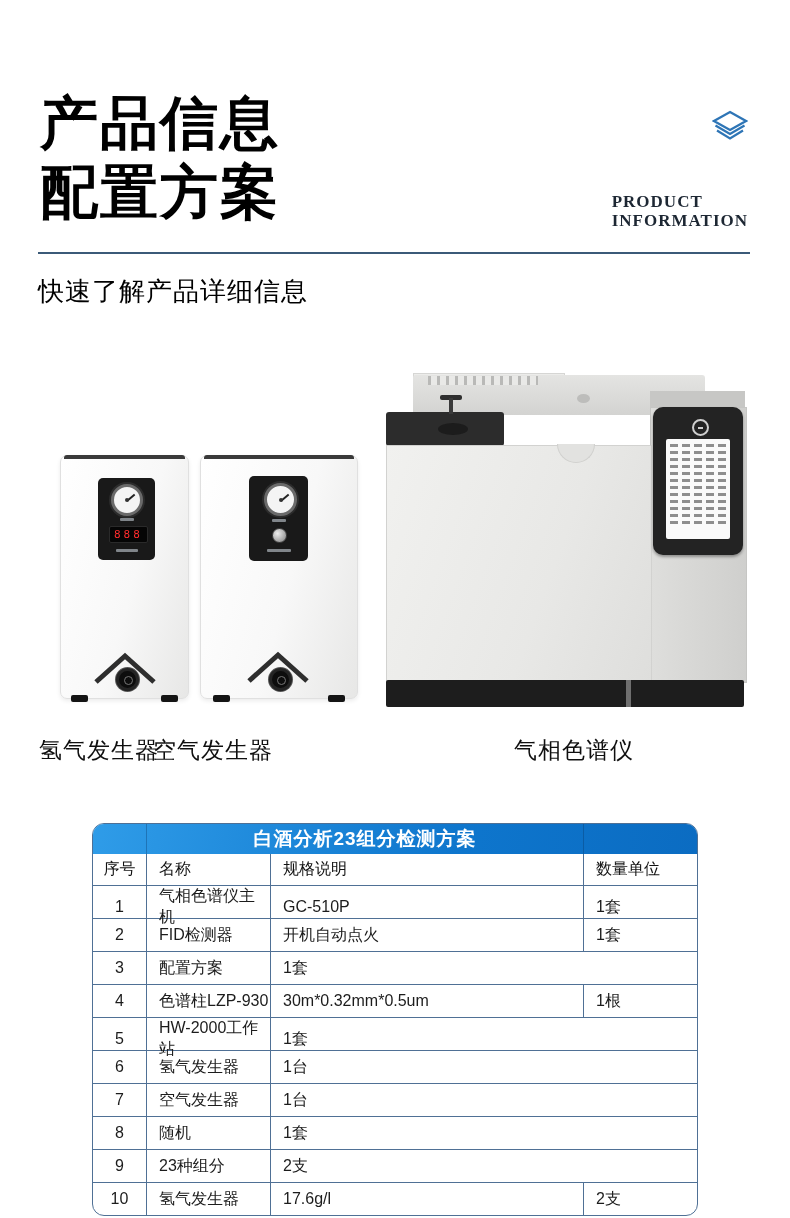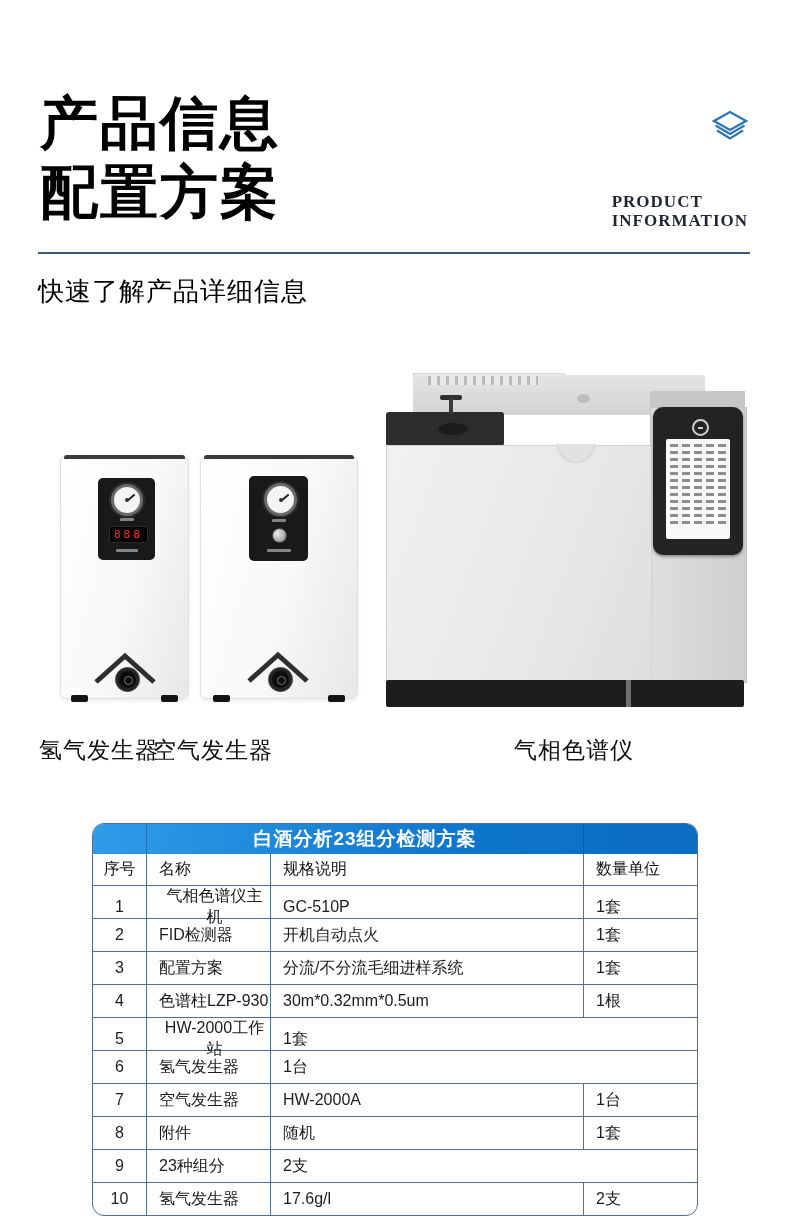--- a/index.html
+++ b/index.html
@@ -78,21 +78,21 @@
   .title-bar .bcell:last-child{border-right:none;}
   .title-bar .btitle{display:flex;align-items:center;justify-content:center;
     color:#fff;font-size:19px;font-weight:700;letter-spacing:1px;}
   .thead-row,.trow{display:grid;grid-template-columns:54px 124px 313px 113px;}
   .thead-row{height:31px;}
   .trow{height:32px;border-top:1px solid #4f7095;}
   .tcell{display:flex;align-items:center;font-size:16px;color:#1c1c1c;box-sizing:border-box;}
   .thead-row .tcell{font-weight:500;color:#111;}
   .tcell:not(:last-child){border-right:1px solid #4f7095;}
   .col0{justify-content:center;}
-  .col1,.col2,.col3{padding-left:12px;text-align:center;}
+  .col1,.col2,.col3{padding-left:12px;}
 </style>
 </head>
 <body>
 
 <div class="page">
 
   <div class="main-title">
     <div>产品信息</div>
     <div>配置方案</div>
   </div>
@@ -221,21 +221,20 @@
         </div>
         <div class="trow">
           <div class="tcell col0">2</div>
           <div class="tcell col1">FID检测器</div>
           <div class="tcell col2">开机自动点火</div>
           <div class="tcell col3">1套</div>
         </div>
         <div class="trow">
           <div class="tcell col0">3</div>
           <div class="tcell col1">配置方案</div>
-          <div class="tcell col2">分流/不分流毛细进样系统</div>
           <div class="tcell col3">1套</div>
         </div>
         <div class="trow">
           <div class="tcell col0">4</div>
           <div class="tcell col1">色谱柱LZP-930</div>
           <div class="tcell col2">30m*0.32mm*0.5um</div>
           <div class="tcell col3">1根</div>
         </div>
         <div class="trow">
           <div class="tcell col0">5</div>
@@ -243,26 +242,24 @@
           <div class="tcell col3">1套</div>
         </div>
         <div class="trow">
           <div class="tcell col0">6</div>
           <div class="tcell col1">氢气发生器</div>
           <div class="tcell col3">1台</div>
         </div>
         <div class="trow">
           <div class="tcell col0">7</div>
           <div class="tcell col1">空气发生器</div>
-          <div class="tcell col2">HW-2000A</div>
           <div class="tcell col3">1台</div>
         </div>
         <div class="trow">
           <div class="tcell col0">8</div>
-          <div class="tcell col1">附件</div>
           <div class="tcell col2">随机</div>
           <div class="tcell col3">1套</div>
         </div>
         <div class="trow">
           <div class="tcell col0">9</div>
           <div class="tcell col2">23种组分</div>
           <div class="tcell col3">2支</div>
         </div>
         <div class="trow">
           <div class="tcell col0">10</div>

